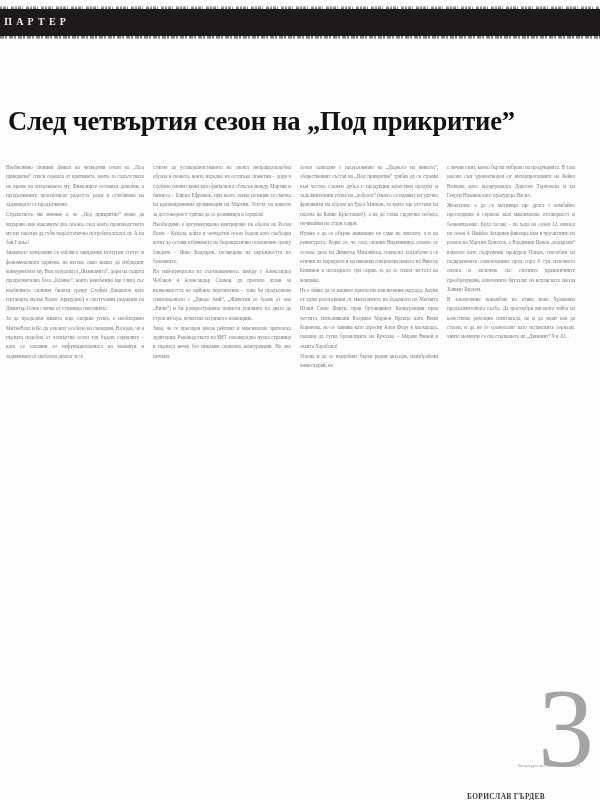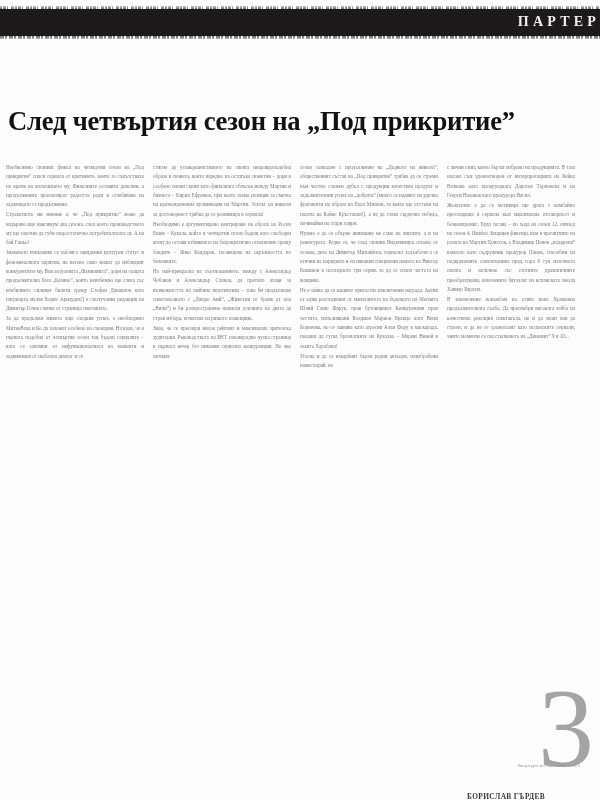--- a/index.html
+++ b/index.html
@@ -73,24 +73,24 @@
         #1d1a19 9px, #1d1a19 13px,
         transparent 13px, transparent 14px,
         #1d1a19 14px, #1d1a19 16px,
         transparent 16px, transparent 18px);
   }
   .masthead-title {
     position: absolute;
     left: 0;
     top: 9px;
     width: 600px;
-    text-align: right;
+    text-align: left;
     color: #f2f0ee;
     font-family: "Liberation Serif", serif;
-    font-size: 14px;
+    font-size: 10px;
     font-weight: 700;
     letter-spacing: 4.2px;
     text-indent: 4.2px;
     line-height: 13px;
   }
 
   
   .headline {
     position: absolute;
     left: 8px;

